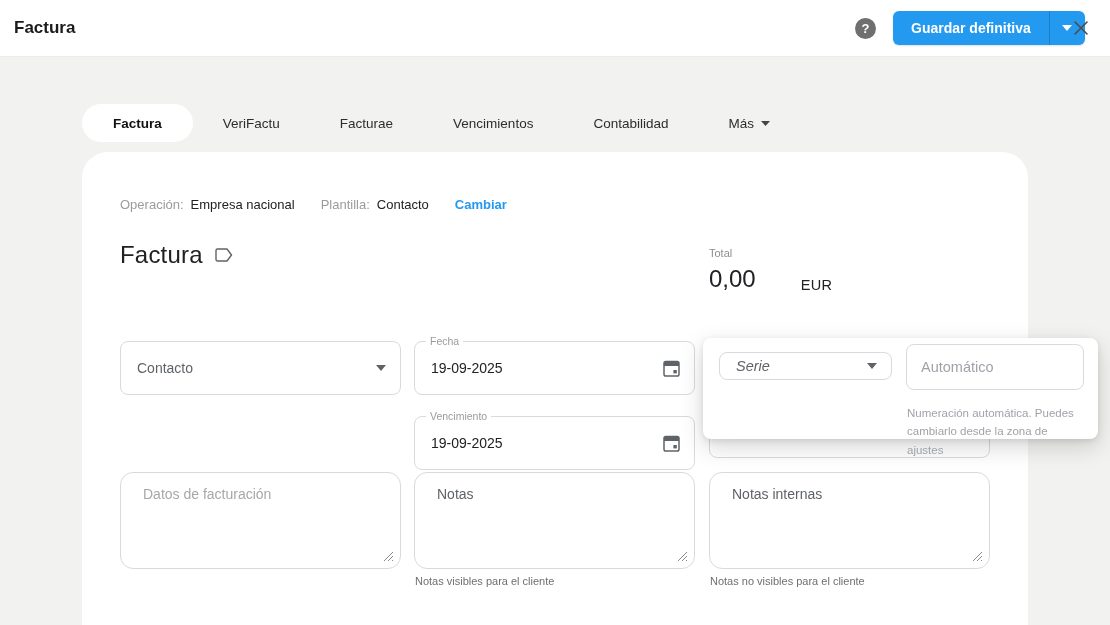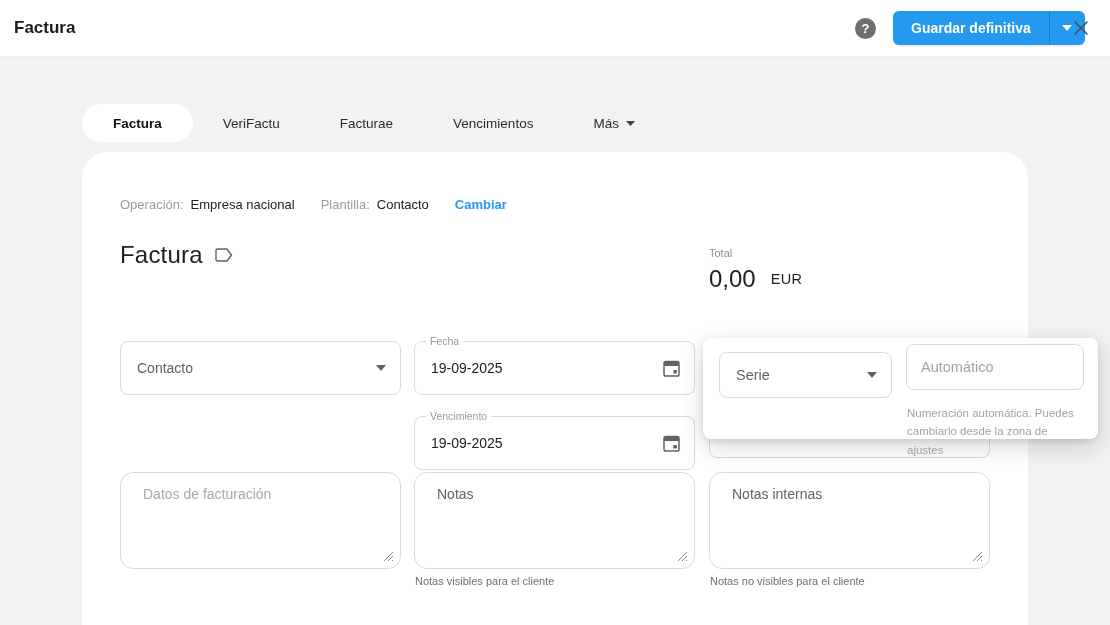--- a/index.html
+++ b/index.html
@@ -29,21 +29,21 @@
   .meta-label { color:#9b9b9b; margin-right:7px; }
   .meta-value { color:#222; margin-right:26px; }
   .meta-link { color:#2499f0; font-weight:700; cursor:pointer; }
 
   .doc-title-row { position:absolute; left:120px; top:241px; display:flex; align-items:center; }
   .doc-title { font-size:24px; color:#202124; letter-spacing:.2px; }
   .tag-icon { margin-left:12px; color:#5f6368; display:flex; cursor:pointer; }
 
   .total-block { position:absolute; left:709px; top:247px; }
   .total-label { font-size:11px; color:#8b8f93; margin-bottom:6px; }
-  .total-line { display:flex; align-items:center; }
+  .total-line { display:flex; align-items:flex-end;gap:30px; }
   .total-value { font-size:24px; color:#202124; }
   .total-currency { font-size:14.5px; color:#202124; margin-left:15px; letter-spacing:.3px; }
 
   
   .field { position:absolute; background:#fff; border:1px solid #d9dadd; border-radius:8px; }
   .fld { width:281px; height:54px; display:flex; align-items:center; cursor:pointer; }
   .fld-text { font-size:14px; color:#5f6368; padding-left:16px; flex:1; }
   .fld-value { font-size:14px; font-weight:500; color:#202124; padding-left:16px; flex:1; }
   .fld-caret { padding-right:14px; color:#5f6368; display:flex; }
   .float-label { position:absolute; top:-7px; left:11px; background:#fff; padding:0 4px; font-size:10.5px; color:#9b9b9b; line-height:13px; }
@@ -91,20 +91,21 @@
           <path d="M2 2 L14 14 M14 2 L2 14" stroke="#4d4d4d" stroke-width="1.6" stroke-linecap="round"></path>
         </svg>
     </div>
   </header>
 
   <nav class="tabs">
     <div class="tab active">Factura</div>
     <div class="tab">VeriFactu</div>
     <div class="tab">Facturae</div>
     <div class="tab">Vencimientos</div>
+    <div class="tab">Contabilidad</div>
     <div class="tab">
       <span>Más</span>
       <span class="tab-caret">
         <svg width="9" height="5" viewBox="0 0 9 5">
             <path d="M0 0 L9 0 L4.5 5 Z" fill="#444"></path>
           </svg>
       </span>
     </div>
   </nav>
 
@@ -195,21 +196,21 @@
       <svg width="11" height="11" viewBox="0 0 11 11">
           <path d="M10 1 L1 10 M10 5 L5 10 M10 9 L9 10" stroke="#8a8a8a" stroke-width="1"></path>
         </svg>
     </span>
   </div>
 
   <div class="field-helper" style="left:415px; top:575px;">Notas visibles para el cliente</div>
   <div class="field-helper" style="left:710px; top:575px;">Notas no visibles para el cliente</div>
 
   <div class="serie-popup">
-    <div class="field fld serie-field" style="width:173px; height:46px;">
+    <div class="field fld serie-field" style="width:173px; height:28px;font-style:italic;">
       <span class="fld-text" style="font-size:14.5px;">Serie</span>
       <span class="fld-caret">
         <svg width="10" height="6" viewBox="0 0 10 6">
             <path d="M0 0 L10 0 L5 6 Z" fill="#5f6368"></path>
           </svg>
       </span>
     </div>
     <div class="auto-field">
       <input type="text" placeholder="Automático" style="">
     </div>

